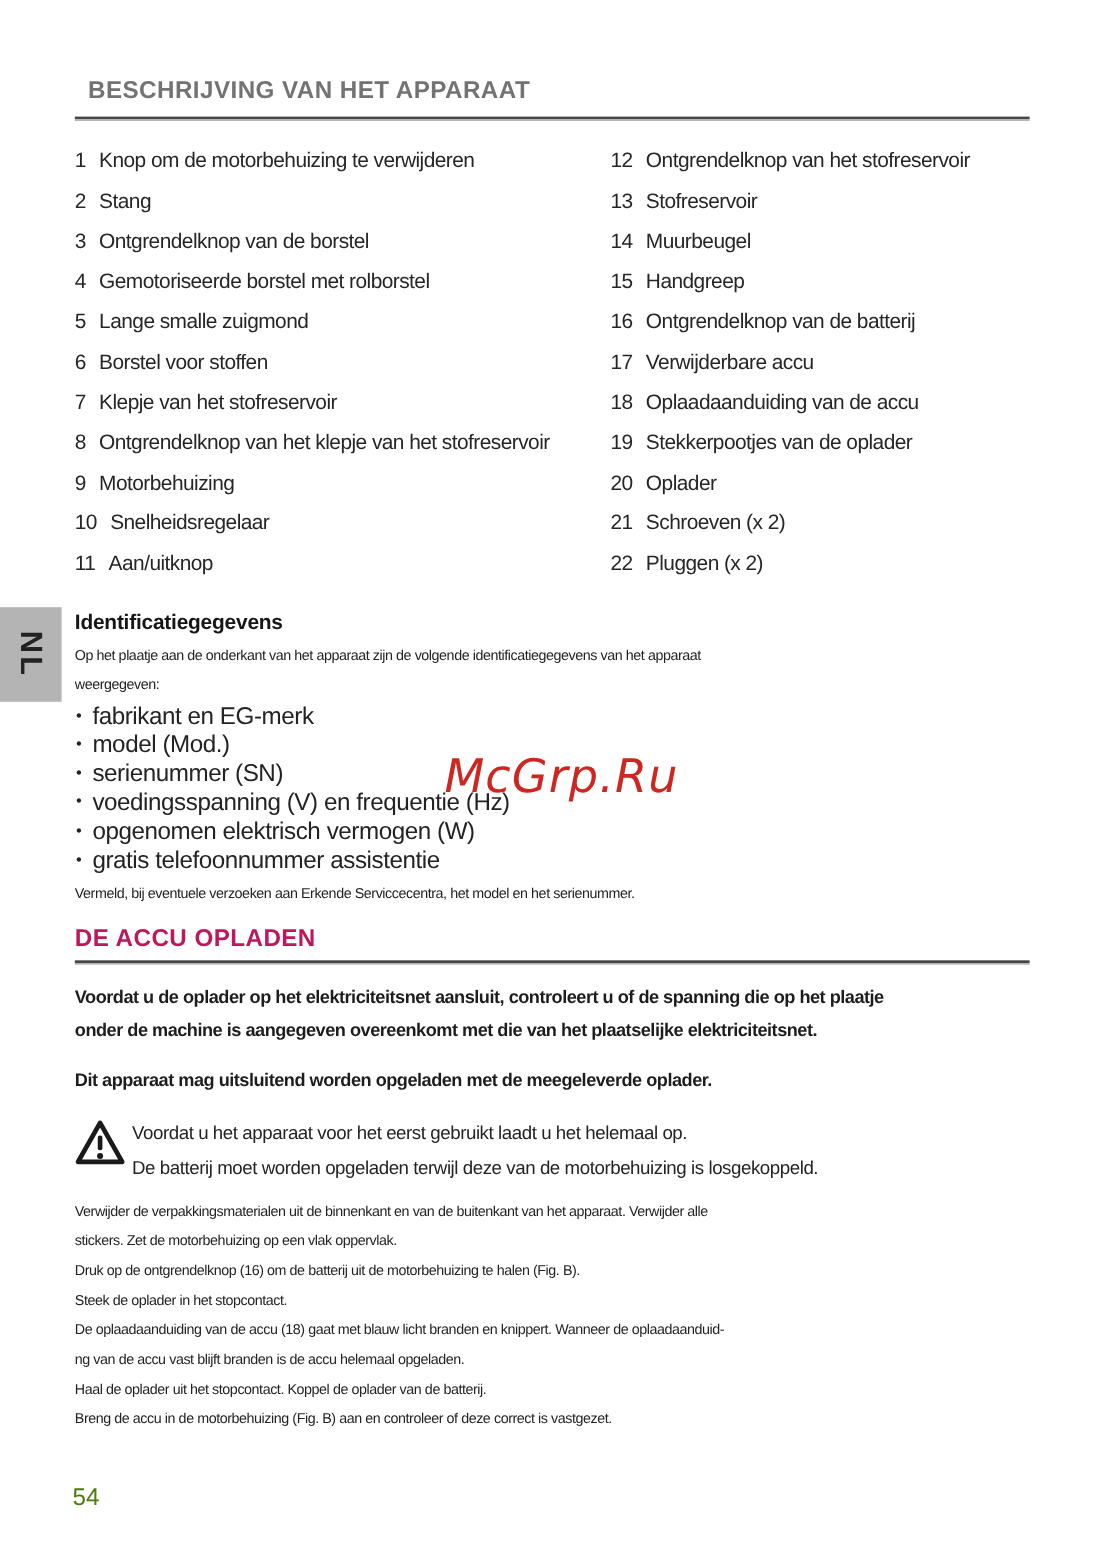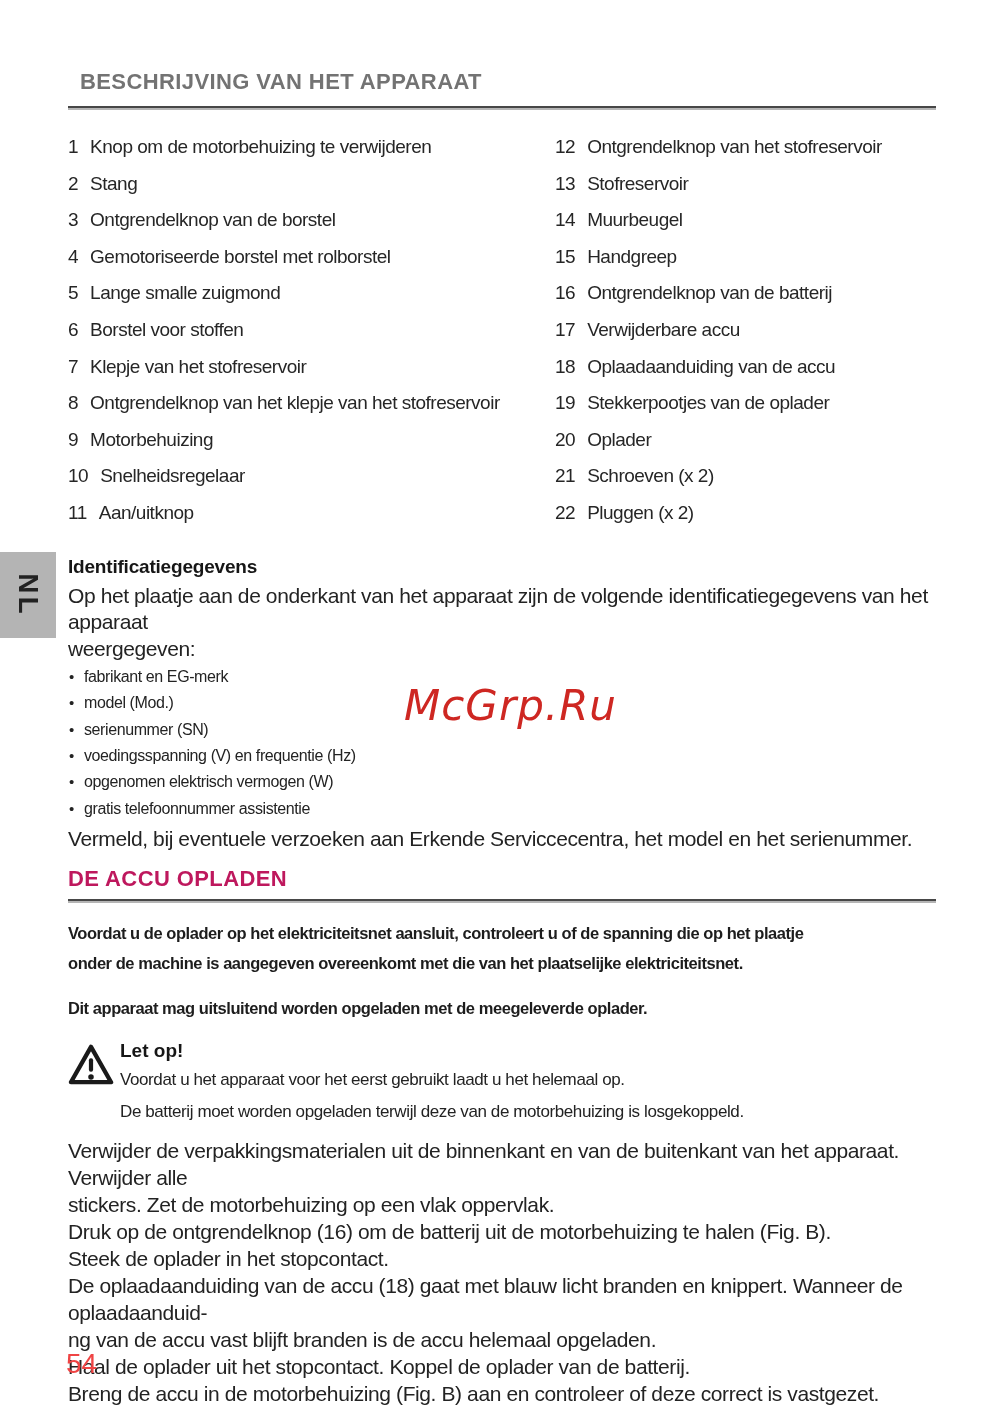--- a/index.html
+++ b/index.html
@@ -52,32 +52,32 @@
   h2.sub-heading {
     margin: 16px 0 0 0;
     font-size: 19px;
     line-height: 24px;
     font-weight: bold;
     color: #161616;
     letter-spacing: -0.2px;
   }
   p.body {
     margin: 4px 0 0 0;
-    font-size: 21px;
+    font-size: 13px;
     line-height: 26.5px;
     letter-spacing: -0.4px;
     white-space: pre-line;
   }
   ul.bullets {
     margin: 2px 0 0 0;
     padding: 0;
     list-style: none;
   }
   ul.bullets li {
-    font-size: 16px;
+    font-size: 22px;
     line-height: 26.3px;
     letter-spacing: -0.4px;
     padding-left: 16px;
     position: relative;
   }
   ul.bullets li::before {
     content: "\2022";
     position: absolute;
     left: 1px;
     font-size: 15px;
@@ -138,22 +138,22 @@
     font-style: italic;
     font-size: 42px;
     line-height: 48px;
     letter-spacing: 1px;
     pointer-events: none;
   }
   .page-number {
     position: absolute;
     left: 66px;
     top: 1348px;
-    font-size: 28px;
-    color: #ef4444;
+    font-size: 22px;
+    color: #4d7c0f;
   }
 </style>
 </head>
 <body>
 
 <div class="page">
 
   <div class="nl-tab">
     <span class="nl-text">NL</span>
   </div>
@@ -282,21 +282,20 @@
 
     <div class="warning">
       <div class="warning-icon-wrap">
         <svg width="46" height="44" viewBox="0 0 48 46" aria-hidden="true">
           <path d="M24 4 L45 41 L3 41 Z" fill="none" stroke="#1a1a1a" stroke-width="4.5" stroke-linejoin="round"></path>
           <rect x="21.8" y="16" width="4.4" height="14" rx="2" fill="#1a1a1a"></rect>
           <circle cx="24" cy="35.5" r="2.9" fill="#1a1a1a"></circle>
         </svg>
       </div>
       <div class="warning-body">
-        <p class="warning-title">Let op!</p>
         <p class="warning-line">Voordat u het apparaat voor het eerst gebruikt laadt u het helemaal op.</p>
         <p class="warning-line second">De batterij moet worden opgeladen terwijl deze van de motorbehuizing is losgekoppeld.</p>
       </div>
     </div>
 
     <div class="steps">
       <p class="body">Verwijder de verpakkingsmaterialen uit de binnenkant en van de buitenkant van het apparaat. Verwijder alle
 stickers. Zet de motorbehuizing op een vlak oppervlak.</p>
       <p class="body">Druk op de ontgrendelknop (16) om de batterij uit de motorbehuizing te halen (Fig. B).</p>
       <p class="body">Steek de oplader in het stopcontact.</p>

